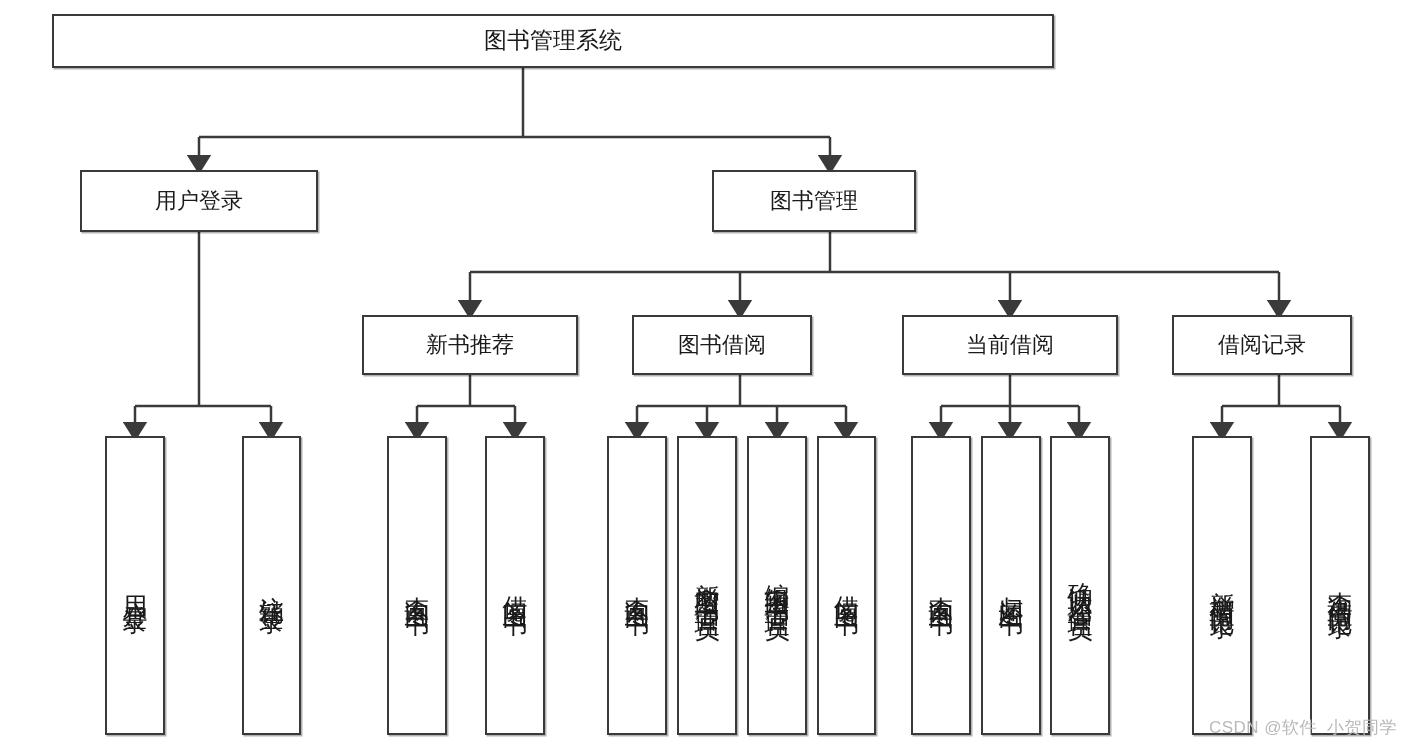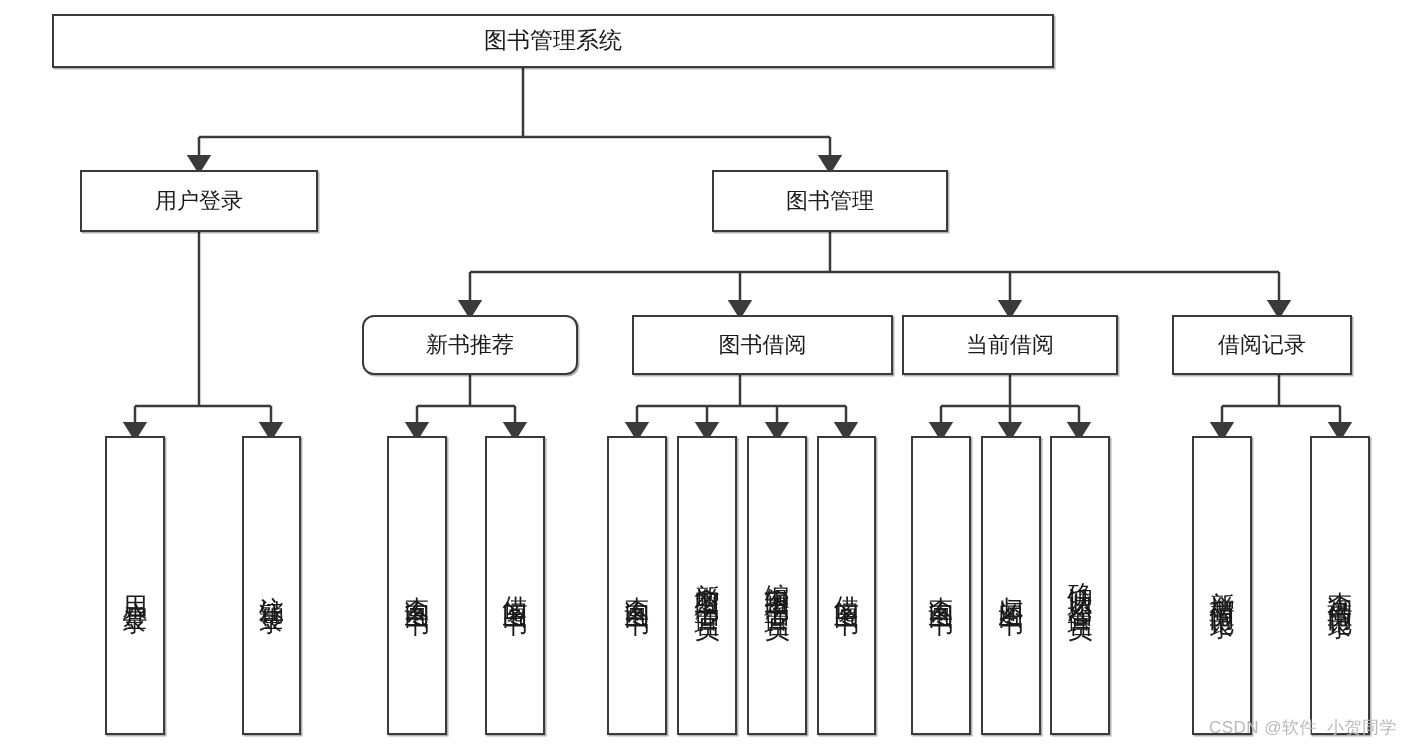--- a/index.html
+++ b/index.html
@@ -41,26 +41,26 @@
     white-space: nowrap;
     text-align: center;
   }
   
   .n-root { left: 8px; top: 14px; width: 1002px; height: 54px; margin-left: 44px; }
   .n-root .lbl { font-size: 23px; }
   
   .n-l2 { height: 62px; }
   .n-l2 .lbl { font-size: 22px; }
   .n-login  { left: 80px;  top: 170px; width: 238px; }
-  .n-bookmg { left: 712px; top: 170px; width: 236px; }
+  .n-bookmg { left: 712px; top: 170px; width: 204px; }
   
   .n-l3 { top: 315px; height: 60px; }
   .n-l3 .lbl { font-size: 22px; }
-  .n-new   { left: 362px;  width: 216px; border-radius: 12px; }
-  .n-borr  { left: 632px;  width: 261px; }
+  .n-new   { left: 362px;  width: 216px; }
+  .n-borr  { left: 632px;  width: 180px; }
   .n-cur   { left: 902px;  width: 216px; }
   .n-rec   { left: 1172px; width: 180px; }
   
   .leaf {
     top: 436px;
     height: 299px;
     padding: 6px 2px;
   }
   .leaf .lbl {
     writing-mode: vertical-rl;

